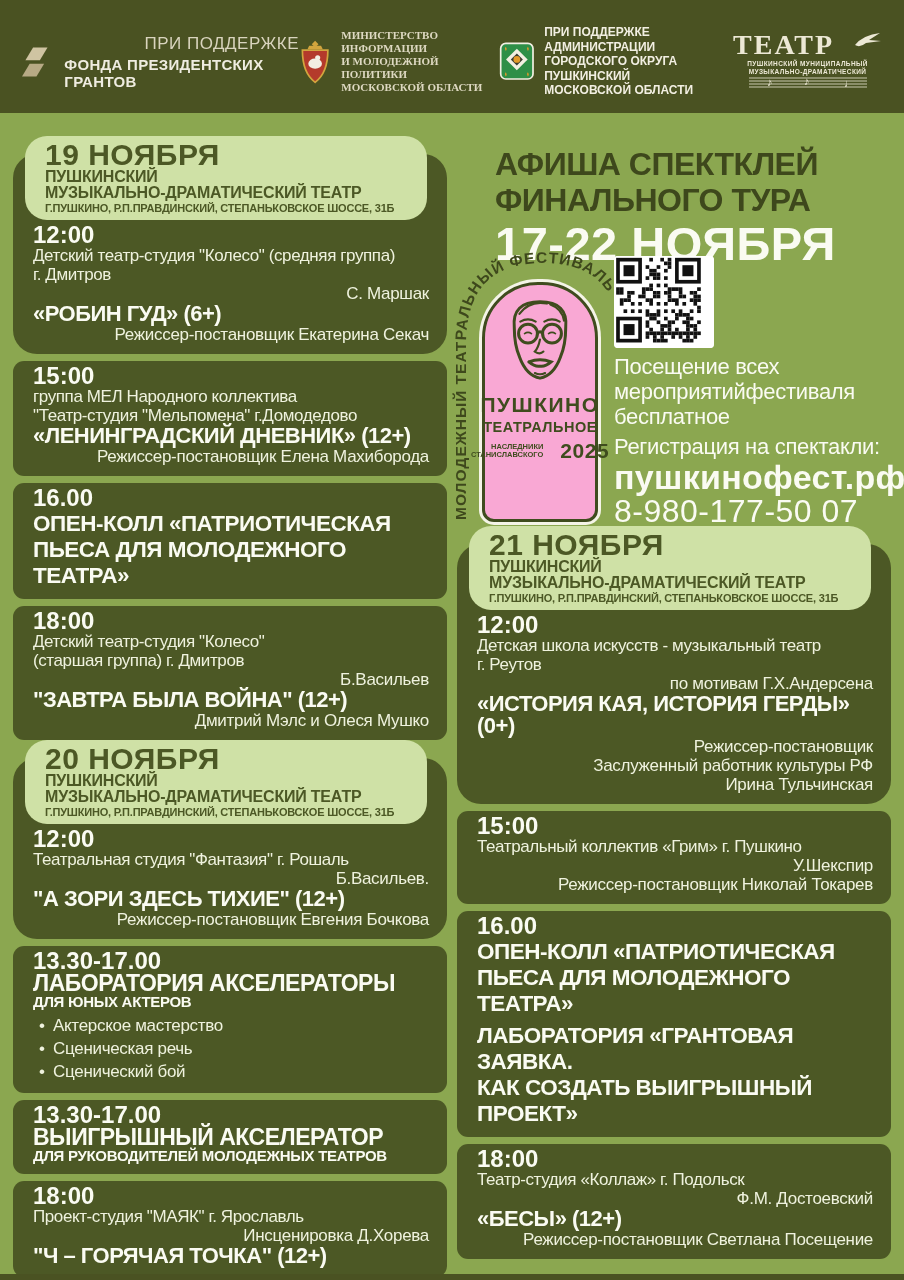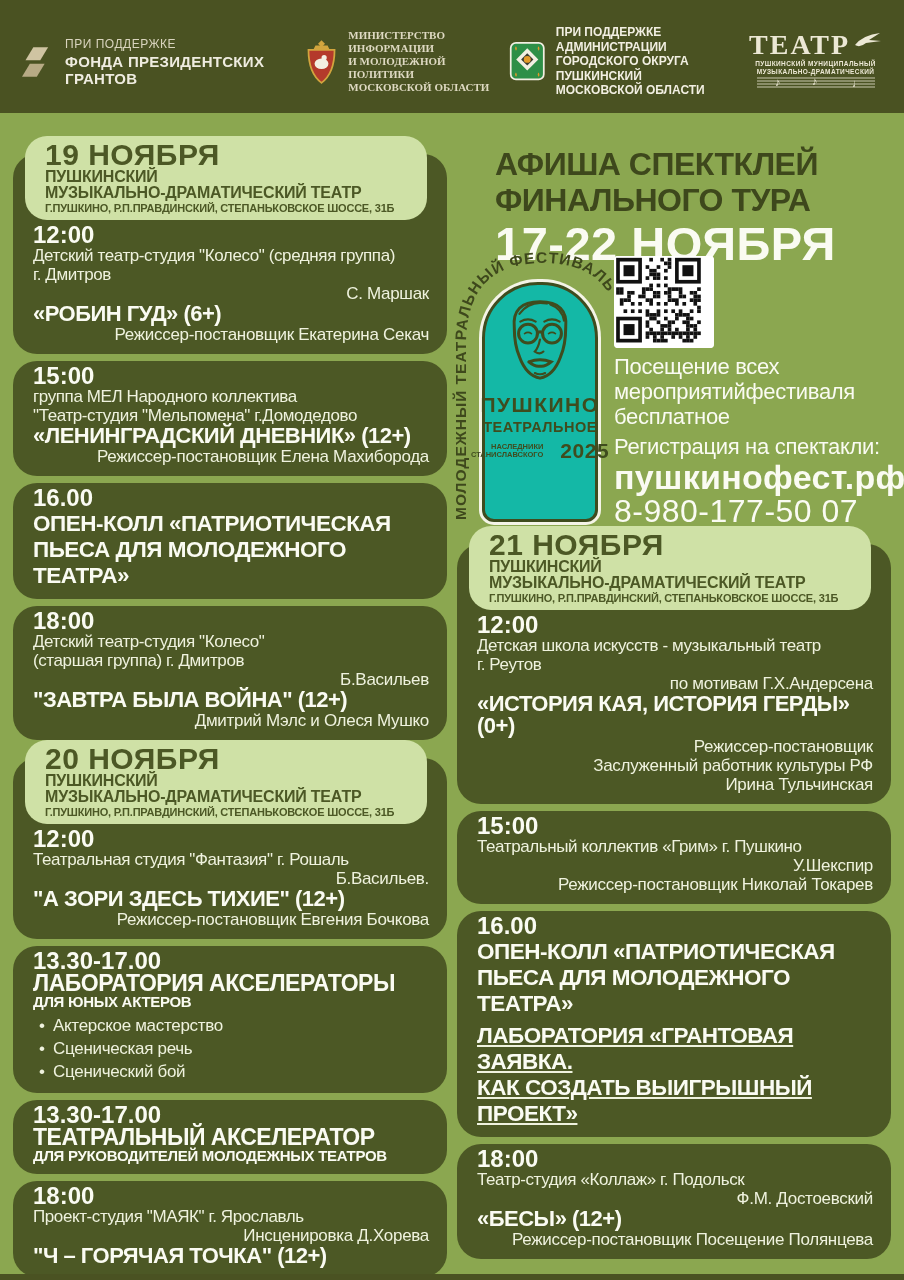--- a/index.html
+++ b/index.html
@@ -11,68 +11,68 @@
   html,body{margin:0;padding:0;background:#666;}
   .poster{
     position:relative;width:904px;height:1280px;margin:0 auto;overflow:hidden;
     background:var(--background);
     font-family:"Liberation Sans","DejaVu Sans",sans-serif;color:var(--cream-text);
   }
   
   .top-band{height:113px;background:var(--band);display:flex;align-items:center;
     justify-content:space-between;padding:10px 22px 0 22px;box-sizing:border-box;}
   .logo-group{display:flex;align-items:center;gap:10px;}
-  .grants-small{font-size:12px;letter-spacing:.5px;color:#d9d4be;}
+  .grants-small{font-size:17px;letter-spacing:.5px;color:#d9d4be;text-align:right;}
   .grants-big{font-size:15px;font-weight:bold;letter-spacing:.3px;color:#efece0;margin-top:2px;}
   .ministry-text{font-family:"Liberation Serif","DejaVu Serif",serif;font-weight:bold;
     font-size:11px;line-height:13px;color:#ded9c2;}
   .admin-text{font-size:12px;line-height:14.5px;font-weight:bold;color:#f2efe2;}
   .theater-logo{display:flex;flex-direction:column;align-items:center;}
-  .theater-title-row{display:flex;align-items:flex-start;gap:4px;}
+  .theater-title-row{display:flex;align-items:flex-start;gap:20px;}
   .theater-title{font-family:"Liberation Serif","DejaVu Serif",serif;font-weight:bold;
     font-size:28px;line-height:26px;letter-spacing:2px;color:#ece8d5;}
   .theater-sub{font-size:6.5px;line-height:7.5px;font-weight:bold;letter-spacing:.4px;
     color:#ece8d5;text-align:center;margin-top:2px;}
   
   .content{display:flex;gap:10px;padding:0 13px;margin-top:23px;}
   .col{flex:1;min-width:0;}
   .day-section{margin-top:8px;}
   .day-section:first-child{margin-top:0;}
   .card{background:var(--panel);border-radius:24px;padding:0 18px 6px 20px;}
-  .card + .card{margin-top:7px;}
+  .card + .card{margin-top:7px;border-radius:11px;}
   .card.lead{margin-top:18px;padding-top:0;}
   .day-header{position:relative;top:-18px;margin:0 2px -18px -8px;background:var(--light-card);
     border-radius:22px;padding:5px 16px 6px 20px;color:var(--panel);}
   .day-date{font-size:30px;line-height:28px;font-weight:bold;letter-spacing:.5px;}
   .day-venue{font-size:16px;line-height:16px;font-weight:bold;letter-spacing:-.2px;}
   .day-address{font-size:11px;line-height:12px;font-weight:bold;letter-spacing:-.2px;margin-top:1px;}
   .ev{padding-top:2px;padding-bottom:4px;}
   .ev-time{font-size:24px;line-height:22px;font-weight:bold;color:var(--white-text);margin-top:2px;}
   .ev-group{font-size:17px;line-height:19px;letter-spacing:-.4px;color:var(--cream-text);}
   .ev-author{font-size:17px;line-height:19px;letter-spacing:-.3px;text-align:right;color:var(--cream-text);}
   .ev-title{font-size:22px;line-height:22px;font-weight:bold;letter-spacing:-.5px;color:var(--white-text);}
   .ev-titleblock{margin-top:2px;}
-  .ev-titleblock + .ev-titleblock{margin-top:6px;text-decoration:underline;}
+  .ev-titleblock + .ev-titleblock{margin-top:6px;}
   .ev-titleline{font-size:22.5px;line-height:26px;font-weight:bold;letter-spacing:-.5px;color:var(--white-text);}
   .ev-bigtitle{font-size:23px;line-height:22px;font-weight:bold;letter-spacing:-.5px;color:var(--white-text);}
   .ev-subtitle{font-size:15px;line-height:16px;font-weight:bold;letter-spacing:-.3px;color:var(--white-text);}
   .ev-bullets{margin:4px 0 0 0;padding:0 0 0 6px;list-style:none;}
   .ev-bullets li{font-size:17px;line-height:23px;letter-spacing:-.3px;color:var(--cream-text);padding-left:14px;position:relative;}
   .ev-bullets li::before{content:"•";position:absolute;left:0;}
   .ev-director{font-size:17px;line-height:19px;letter-spacing:-.3px;text-align:right;color:var(--cream-text);}
   
   .afisha{position:relative;height:390px;}
   .afisha-title div{font-size:32px;line-height:36px;font-weight:bold;letter-spacing:-.5px;
     color:#3E481C;padding-left:38px;}
   .afisha-title{padding-top:10px;}
   .afisha-dates{font-size:47px;line-height:52px;font-weight:bold;letter-spacing:.5px;
     color:var(--white-text);padding-left:38px;}
   .logo-unit{position:absolute;left:-6px;top:112px;width:184px;height:285px;}
   .logo-arc{position:absolute;left:0;top:0;}
-  .badge{position:absolute;left:31px;top:34px;width:116px;height:240px;background:#14b8a6;
+  .badge{position:absolute;left:31px;top:34px;width:116px;height:240px;background:#f9a8d4;
     border:3px solid #3F4C1E;border-radius:56px 56px 12px 12px;box-shadow:0 0 0 3px #F4F4E7;
     display:flex;flex-direction:column;align-items:center;box-sizing:border-box;padding-top:10px;}
   .badge-title1{font-size:21px;font-weight:bold;letter-spacing:1.5px;color:#3F4C1E;margin-top:2px;}
   .badge-title2{font-size:14.5px;font-weight:bold;letter-spacing:.5px;color:#3F4C1E;margin-top:2px;}
   .badge-bottom{display:flex;align-items:center;gap:17px;margin-top:4px;}
   .badge-heirs{font-size:7.5px;line-height:8.5px;font-weight:bold;color:#3F4C1E;text-align:right;}
   .badge-year{font-size:21px;font-weight:bold;color:#3F4C1E;letter-spacing:.5px;}
   .afisha-right{position:absolute;left:157px;top:120px;right:2px;}
   .qr-box{width:100px;height:92px;background:#fff;border-radius:4px;display:block;}
   .free-line{font-size:22px;line-height:25px;letter-spacing:-.3px;color:var(--white-text);}
@@ -227,21 +227,21 @@
               <ul class="ev-bullets">
                 <li class="ev-bullet">Актерское мастерство</li>
                 <li class="ev-bullet">Сценическая речь</li>
                 <li class="ev-bullet">Сценический бой</li>
               </ul>
             </div>
           </div>
           <div class="card">
             <div class="ev">
               <div class="ev-time">13.30-17.00</div>
-              <div class="ev-bigtitle">ТЕАТРАЛЬНЫЙ АКСЕЛЕРАТОР</div>
+              <div class="ev-bigtitle">ВЫИГРЫШНЫЙ АКСЕЛЕРАТОР</div>
               <div class="ev-subtitle">ДЛЯ РУКОВОДИТЕЛЕЙ МОЛОДЕЖНЫХ ТЕАТРОВ</div>
             </div>
           </div>
           <div class="card">
             <div class="ev">
               <div class="ev-time">18:00</div>
               <div class="ev-group">Проект-студия "МАЯК" г. Ярославль</div>
               <div class="ev-author">Инсценировка Д.Хорева</div>
               <div class="ev-title">"Ч – ГОРЯЧАЯ ТОЧКА" (12+)</div>
             </div>
@@ -503,21 +503,21 @@
                 <div class="ev-titleline">ПРОЕКТ»</div>
               </div>
             </div>
           </div>
           <div class="card">
             <div class="ev">
               <div class="ev-time">18:00</div>
               <div class="ev-group">Театр-студия «Коллаж» г. Подольск</div>
               <div class="ev-author">Ф.М. Достоевский</div>
               <div class="ev-title">«БЕСЫ»  (12+)</div>
-              <div class="ev-director">Режиссер-постановщик Посещение Полянцева</div>
+              <div class="ev-director">Режиссер-постановщик Светлана Посещение</div>
             </div>
           </div>
         </section>
       </div>
   </div>
 
   <div class="bottom-band"></div>
 </div>
 
 </body></html>

